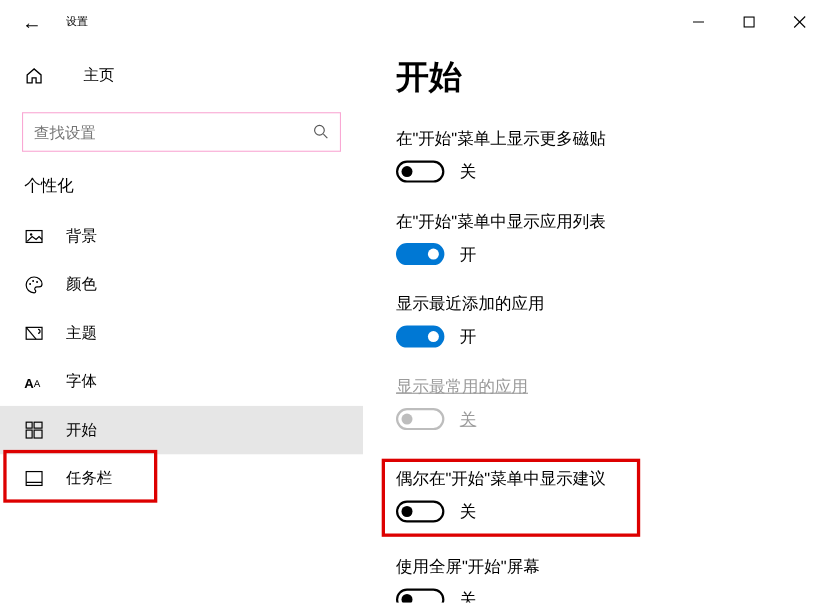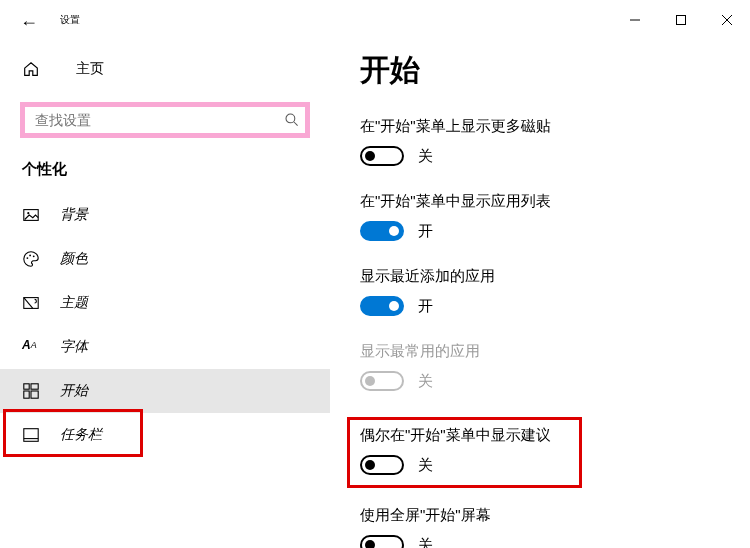--- a/index.html
+++ b/index.html
@@ -8,33 +8,33 @@
   .titlebar-left { display: flex; align-items: center; gap: 22px; }
   .titlebar-left .back { font-size: 18px; }
   .titlebar-title { font-size: 10px; }
   .win-controls { display: flex; }
   .win-controls .wc { width: 46px; height: 32px; display: flex; align-items: center; justify-content: center; font-size: 13px; }
   .app { display: flex; height: calc(100% - 40px); }
   .sidebar { width: 330px; padding: 10px 0 0 0; position: relative; }
   .home-row { display: flex; align-items: center; gap: 36px; padding: 10px 22px; margin-bottom: 14px; }
   .home-row .icon { width: 18px; }
   .search-wrap { margin: 0 20px 22px 20px; position: relative; }
-  .search-wrap input { width: 100%; height: 36px; border: 5px solid #f9a8d4; padding: 0 36px 0 10px; font-size: 14px; background: #fff; }
+  .search-wrap input { width: 100%; height: 36px; border: 1px solid #f9a8d4; padding: 0 36px 0 10px; font-size: 14px; background: #fff; }
   .search-wrap .sicon { position: absolute; right: 10px; top: 50%; transform: translateY(-50%); color: #555; }
-  .section-title { font-weight: 700; font-size: 15px; padding: 0 22px 14px 22px; }
+  .section-title { font-weight: 400; font-size: 15px; padding: 0 22px 14px 22px; }
   .nav { }
-  .nav-item { display: flex; align-items: flex-start; gap: 20px; padding: 13px 22px; cursor: default; font-style: italic; }
+  .nav-item { display: flex; align-items: flex-end; gap: 20px; padding: 13px 22px; cursor: default; }
   .nav-item .icon { width: 18px; display: flex; align-items: center; justify-content: flex-start; }
   .nav-item.selected { background: #e6e6e6; }
   .hl-nav { position: absolute; border: 3px solid #d00; pointer-events: none; }
   .content { flex: 1; padding: 10px 20px 0 30px; overflow: hidden; }
   .page-title { font-size: 30px; font-weight: 600; margin-bottom: 26px; }
   .setting { margin-bottom: 26px; }
   .setting .label { font-size: 15px; margin-bottom: 10px; color: #000; }
-  .setting.disabled .label, .setting.disabled .state { color: #9a9a9a; }
+  .setting.disabled .label, .setting.disabled .state { color: #9a9a9a; text-decoration: underline; }
   .toggle-row { display: flex; align-items: center; gap: 14px; }
   .toggle { width: 44px; height: 20px; border-radius: 20px; position: relative; }
   .toggle.off { border: 2px solid #000; background: #fff; }
   .toggle.off .knob { position: absolute; width: 10px; height: 10px; border-radius: 50%; background: #000; top: 3px; left: 3px; }
   .toggle.on { background: #0078d4; border: 2px solid #0078d4; }
   .toggle.on .knob { position: absolute; width: 10px; height: 10px; border-radius: 50%; background: #fff; top: 3px; right: 3px; }
   .toggle.dis { border: 2px solid #bdbdbd; background: #fff; }
   .toggle.dis .knob { position: absolute; width: 10px; height: 10px; border-radius: 50%; background: #bdbdbd; top: 3px; left: 3px; }
   .state { font-size: 15px; }
   .hl-setting { border: 3px solid #d00; padding: 6px 10px 10px 10px; margin-left: -13px; margin-bottom: 18px; width: 235px; }

